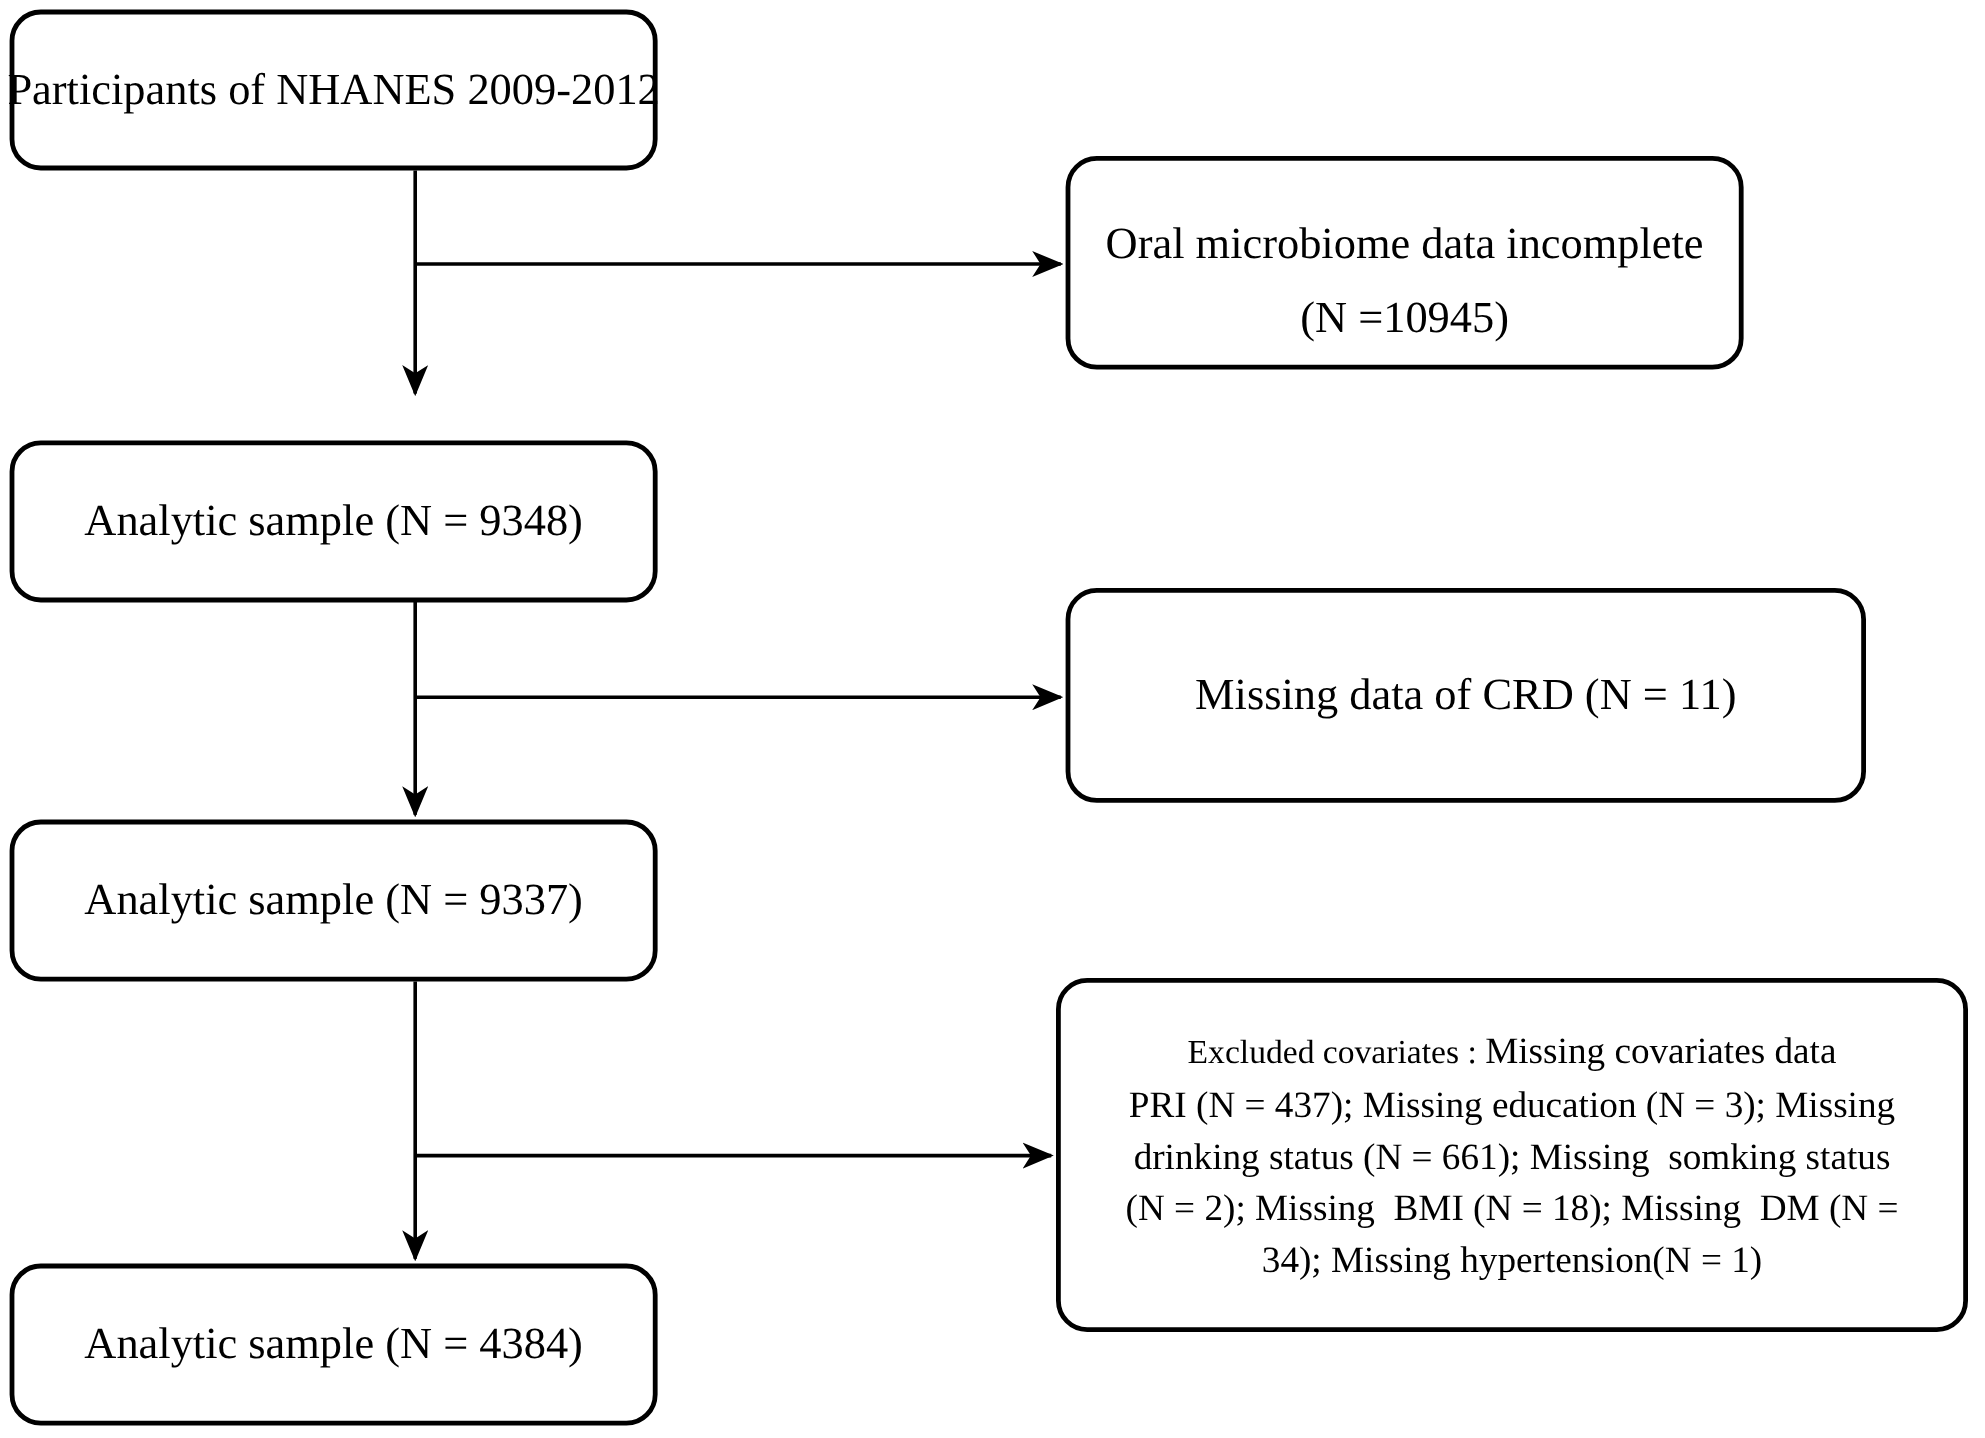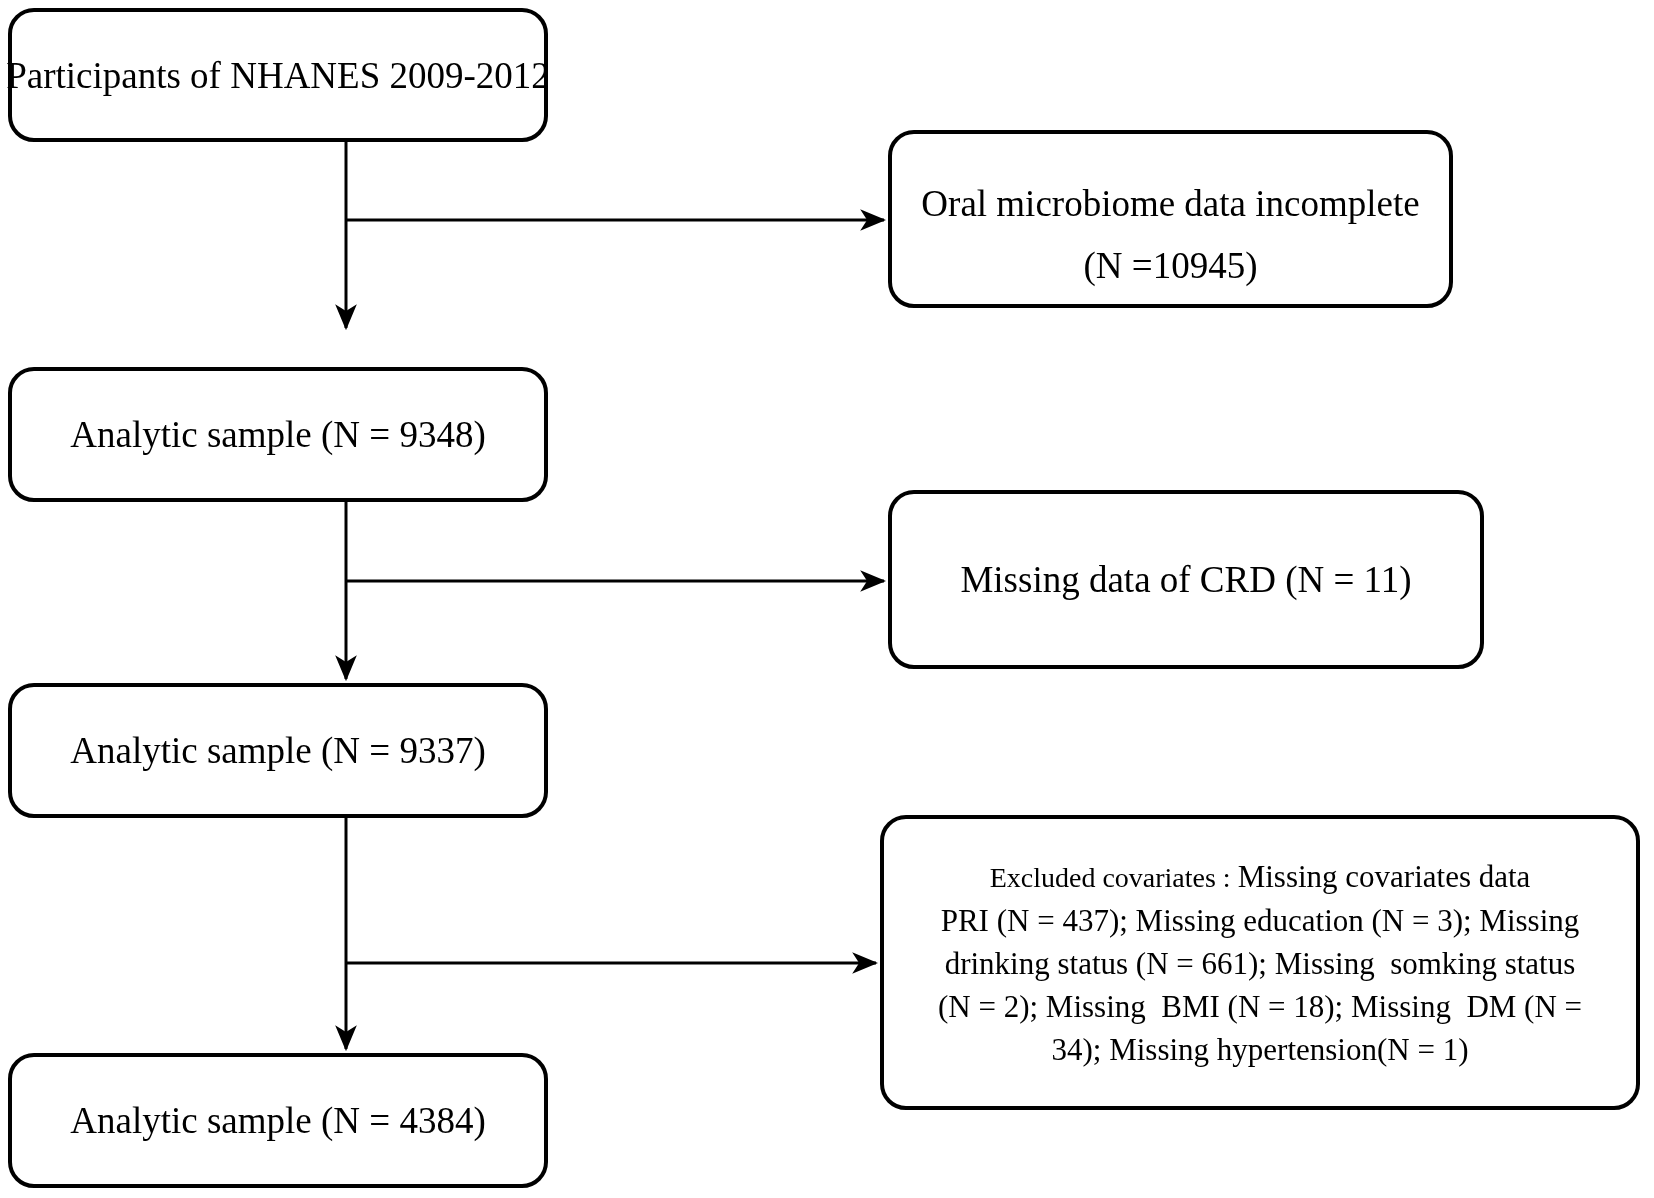--- a/index.html
+++ b/index.html
@@ -24,21 +24,21 @@
   }
   .fbox .line{white-space:pre;}
   
   .main-box{left:8px;width:540px;font-size:37px;line-height:53px;}
   .box-participants{top:8px;height:134px;}
   .box-analytic-1{top:332px;height:135px;margin-top:35px;}
   .box-analytic-2{top:683px;height:135px;}
   .box-analytic-3{top:1053px;height:135px;}
   
   .box-oral{left:888px;top:130px;width:565px;height:178px;font-size:37px;line-height:62px;padding-top:32px;}
-  .box-crd{left:888px;top:490px;width:596px;height:179px;font-size:37px;}
+  .box-crd{left:888px;top:490px;width:667px;height:179px;font-size:37px;}
   .box-covariates{
     left:880px;top:815px;width:760px;height:295px;
     font-size:31px;line-height:43px;
   }
   .box-covariates .lead{font-size:28px;}
 </style>
 </head>
 <body>
 
 <div class="canvas">

